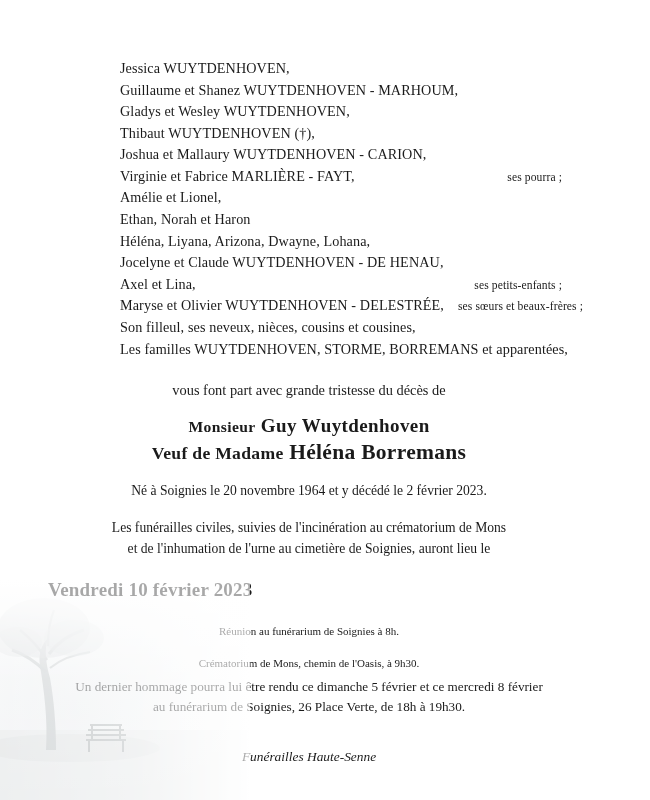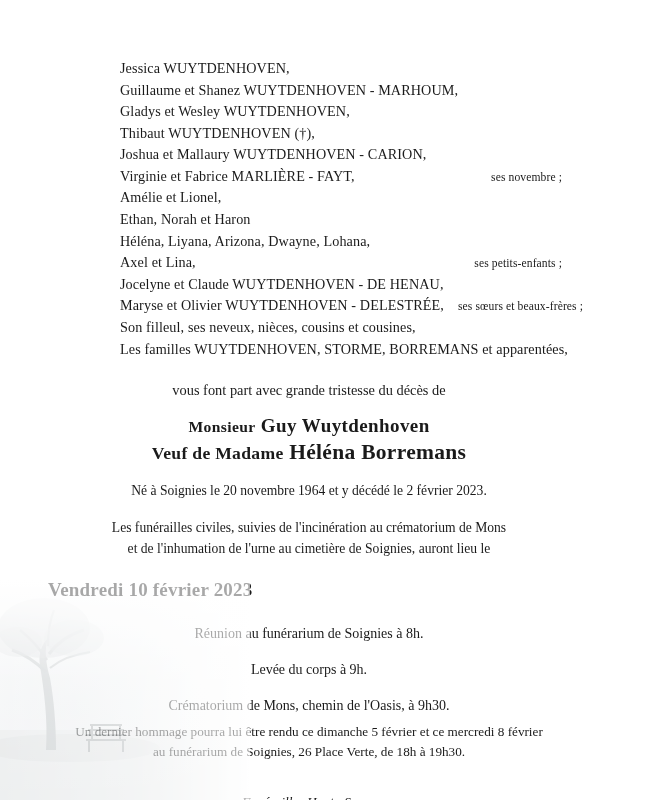--- a/index.html
+++ b/index.html
@@ -100,21 +100,21 @@
 
   .date-highlight {
     font-size: 19px;
     font-weight: bold;
     margin-top: 20px;
     letter-spacing: 0.2px;
   }
 
   .schedule {
     text-align: center;
-    font-size: 14px;
+    font-size: 11px;
     line-height: 1.5;
     margin-top: 22px;
   }
   .schedule .line { margin-bottom: 15px; }
   .schedule .line:last-child { margin-bottom: 0; }
 
   .homage {
     text-align: center;
     font-size: 13.2px;
     line-height: 1.5;
@@ -201,43 +201,43 @@
     <div class="family-line">
       <span class="names">Thibaut WUYTDENHOVEN (†),</span>
       <span class="role"></span>
     </div>
     <div class="family-line">
       <span class="names">Joshua et Mallaury WUYTDENHOVEN - CARION,</span>
       <span class="role"></span>
     </div>
     <div class="family-line">
       <span class="names">Virginie et Fabrice MARLIÈRE - FAYT,</span>
-      <span class="role">ses novembre ;</span>
+      <span class="role">ses pourra ;</span>
     </div>
 
     <div class="family-line">
       <span class="names">Amélie et Lionel,</span>
       <span class="role"></span>
     </div>
     <div class="family-line">
       <span class="names">Ethan, Norah et Haron</span>
       <span class="role"></span>
     </div>
     <div class="family-line">
       <span class="names">Héléna, Liyana, Arizona, Dwayne, Lohana,</span>
       <span class="role"></span>
     </div>
+    <div class="family-line">
+      <span class="names">Jocelyne et Claude WUYTDENHOVEN - DE HENAU,</span>
+      <span class="role"></span>
+    </div>
+
     <div class="family-line">
       <span class="names">Axel et Lina,</span>
       <span class="role">ses petits-enfants ;</span>
-    </div>
-
-    <div class="family-line">
-      <span class="names">Jocelyne et Claude WUYTDENHOVEN - DE HENAU,</span>
-      <span class="role"></span>
     </div>
     <div class="family-line">
       <span class="names">Maryse et Olivier  WUYTDENHOVEN - DELESTRÉE,</span>
       <span class="role">ses sœurs et beaux-frères ;</span>
     </div>
     <div class="family-line">
       <span class="names">Son filleul, ses neveux, nièces, cousins et cousines,</span>
       <span class="role"></span>
     </div>
     <div class="family-line">
@@ -263,21 +263,20 @@
 
   <div class="ceremony">
     <div>Les funérailles civiles, suivies de l'incinération au crématorium de Mons</div>
     <div>et de l'inhumation de l'urne au cimetière de Soignies, auront lieu le</div>
   </div>
 
   <div class="date-highlight">Vendredi 10 février 2023</div>
 
   <div class="schedule">
     <div class="line">Réunion au funérarium de Soignies à 8h.</div>
-    <div class="line">Levée du corps à 9h.</div>
     <div class="line">Crématorium de Mons, chemin de l'Oasis, à 9h30.</div>
   </div>
 
   <div class="homage">
     <div>Un dernier hommage pourra lui être rendu ce dimanche 5 février et ce mercredi 8 février</div>
     <div>au funérarium de Soignies, 26 Place Verte, de 18h à 19h30.</div>
   </div>
 
   <div class="funeral-home">
     <div>Funérailles Haute-Senne</div>

